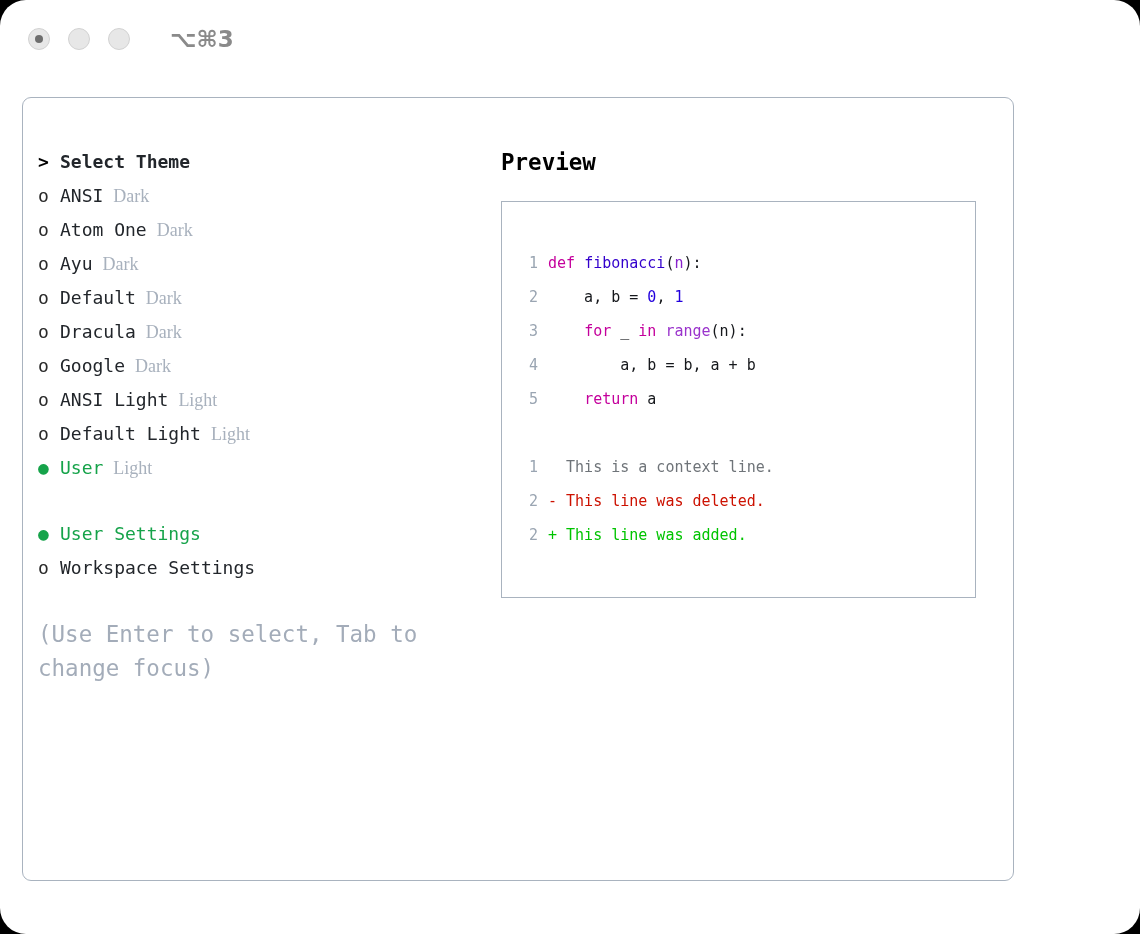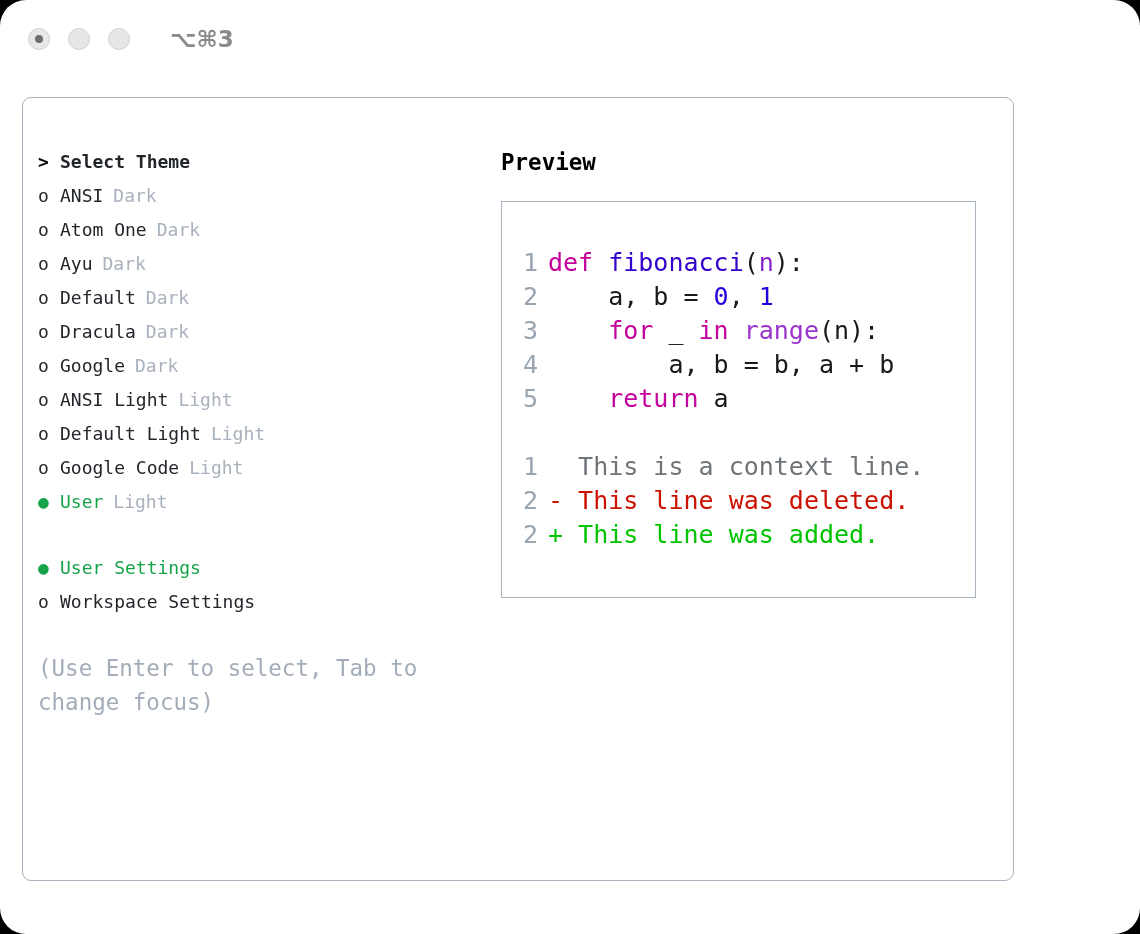--- a/index.html
+++ b/index.html
@@ -110,20 +110,21 @@
   .header-row {
     font-weight: bold;
     color: #000000;
   }
   .header-row .marker { color: #000000; font-weight: bold; }
   .row.selected .label { color: #16a34a; }
   .row .label { color: #22262b; }
   .row .tag {
     color: #a8b1bd;
     margin-left: 10px;
+    font-family: Liberation Serif, serif;
   }
   .plain-header {
     height: 34px;
     line-height: 34px;
     font-size: 22.5px;
     color: #22262b;
     padding-left: 22px;
   }
   .spacer-sm { height: 32px; }
   .hint {
@@ -150,21 +151,21 @@
   .preview-box {
     margin-top: 22px;
     width: 475px;
     height: 397px;
     border: 1.5px solid #a9b3bf;
     box-sizing: border-box;
     background: #ffffff;
     padding: 44px 0 0 14px;
   }
   .code-line {
-    font-size: 25px;
+    font-size: 15px;
     line-height: 34px;
     white-space: pre;
   }
   .lineno {
     display: inline-block;
     width: 22px;
     text-align: right;
     color: #9aa5b2;
     margin-right: 10px;
   }
@@ -204,21 +205,20 @@
 
         <div id="theme-items">
             <div class="row"><span class="marker">o</span><span class="label">ANSI</span><span class="tag">Dark</span></div>
             <div class="row"><span class="marker">o</span><span class="label">Atom One</span><span class="tag">Dark</span></div>
             <div class="row"><span class="marker">o</span><span class="label">Ayu</span><span class="tag">Dark</span></div>
             <div class="row"><span class="marker">o</span><span class="label">Default</span><span class="tag">Dark</span></div>
             <div class="row"><span class="marker">o</span><span class="label">Dracula</span><span class="tag">Dark</span></div>
             <div class="row"><span class="marker">o</span><span class="label">Google</span><span class="tag">Dark</span></div>
             <div class="row"><span class="marker">o</span><span class="label">ANSI Light</span><span class="tag">Light</span></div>
             <div class="row"><span class="marker">o</span><span class="label">Default Light</span><span class="tag">Light</span></div>
-            <div class="row"><span class="marker">o</span><span class="label">Google Code</span><span class="tag">Light</span></div>
             <div class="row selected"><span class="marker dot-filled">●</span><span class="label">User</span><span class="tag">Light</span></div>
           </div>
 
         <div class="spacer-sm"></div>
 
 
         <div id="apply-items">
             <div class="row selected"><span class="marker dot-filled">●</span><span class="label">User Settings</span></div>
             <div class="row"><span class="marker">o</span><span class="label">Workspace Settings</span></div>
           </div>

